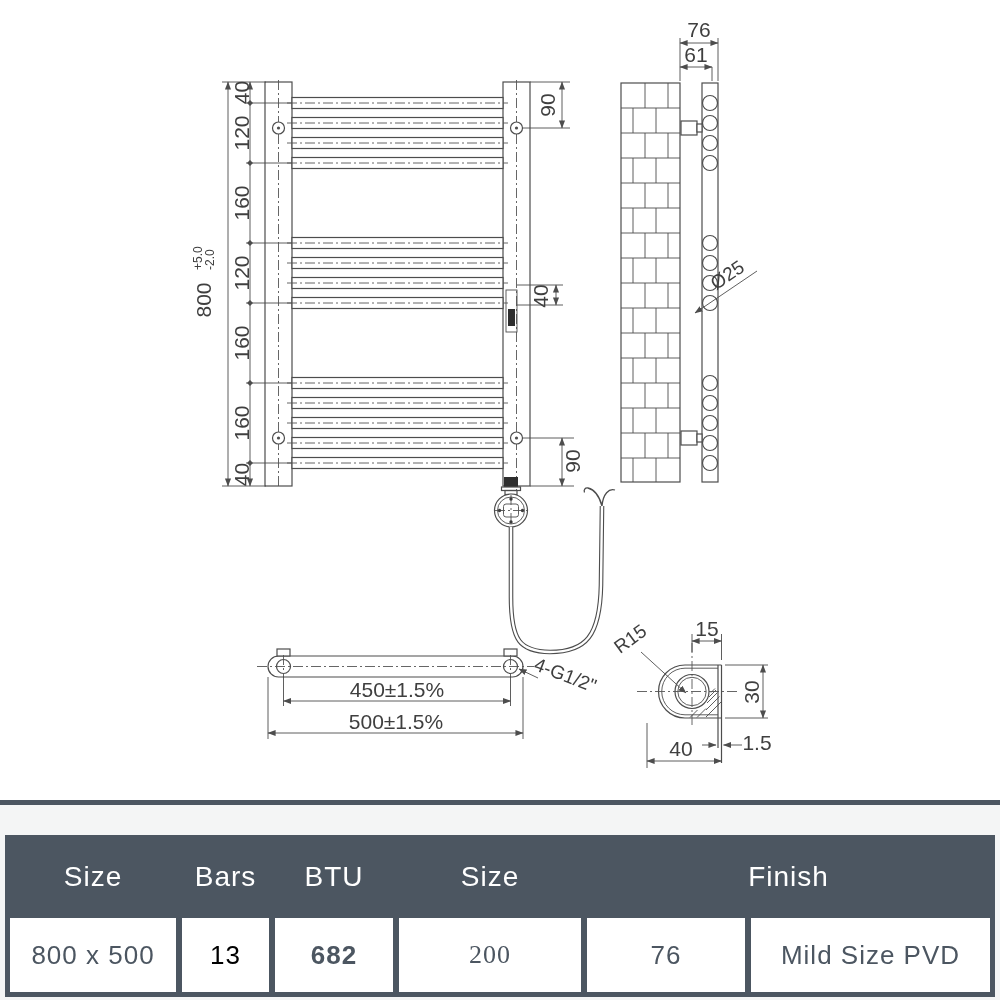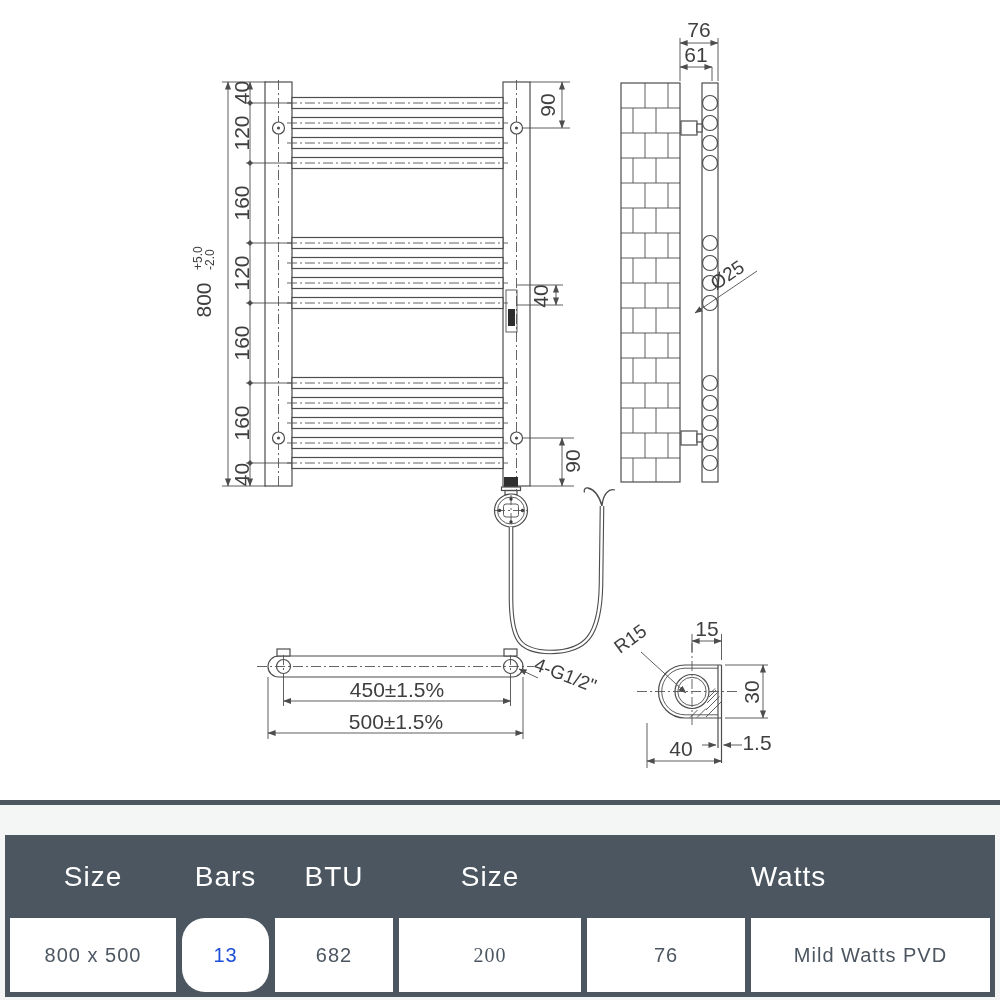--- a/index.html
+++ b/index.html
@@ -16,21 +16,21 @@
   svg text.sm{font-size:12px;}
   svg text.md{font-size:19px;}
 
   .bottom-band{position:absolute;left:0;top:800px;width:1000px;height:200px;background:#f4f5f5;}
   .top-rule{position:absolute;left:0;top:0;width:1000px;height:5px;}
   .spec-table{position:absolute;left:5px;top:35px;width:990px;height:162px;box-sizing:border-box;}
   .spec-head{display:flex;gap:6px;height:83px;align-items:center;padding:0 5px;}
   .spec-head .th{color:#ffffff;font-size:28px;letter-spacing:1px;text-align:center;}
   .spec-body{display:flex;gap:6px;padding:0 5px;}
   .spec-body .td{background:#ffffff;height:74px;display:flex;align-items:center;justify-content:center;
-                 font-size:20px;letter-spacing:1px;}
+                 font-size:26px;letter-spacing:1px;}
   .c1{width:166px;} .c2{width:87px;} .c3{width:118px;} .c4{width:182px;} .c5{width:158px;} .c6{flex:1;}
 </style>
 </head>
 <body>
 
 <div id="drawing">
 <svg width="1000" height="800" viewBox="0 0 1000 800" xmlns="http://www.w3.org/2000/svg">
   <defs>
     <marker id="ah" viewBox="0 0 8 8" refX="7.5" refY="4" markerWidth="9" markerHeight="9" orient="auto-start-reverse">
       <path d="M0,1 L8,4 L0,7 Z" fill="#4d4d4d"></path>
@@ -330,24 +330,24 @@
 </div>
 
 <div class="bottom-band" style="background: rgb(244, 245, 245);">
   <div class="top-rule" style="background: rgb(76, 86, 97);"></div>
   <div class="spec-table" style="background: rgb(76, 86, 97);">
     <div class="spec-head">
       <div class="th c1">Size</div>
       <div class="th c2">Bars</div>
       <div class="th c3">BTU</div>
       <div class="th c4">Size</div>
-      <div class="th c6">Watts</div>
+      <div class="th c6">Finish</div>
     </div>
     <div class="spec-body">
       <div class="td c1" style="background: rgb(255, 255, 255); color: rgb(76, 86, 97);">800 x 500</div>
-      <div class="td c2" style="background: rgb(255, 255, 255); color: #1d4ed8; border-radius: 23px;">13</div>
-      <div class="td c3" style="background: rgb(255, 255, 255); color: rgb(76, 86, 97);">682</div>
+      <div class="td c2" style="background: rgb(255, 255, 255); color: #000000;">13</div>
+      <div class="td c3" style="background: rgb(255, 255, 255); color: rgb(76, 86, 97); font-weight: bold;">682</div>
       <div class="td c4" style="background: rgb(255, 255, 255); color: rgb(76, 86, 97); font-family: Liberation Serif, serif;">200</div>
       <div class="td c5" style="background: rgb(255, 255, 255); color: rgb(76, 86, 97);">76</div>
-      <div class="td c6" style="background: rgb(255, 255, 255); color: rgb(76, 86, 97);">Mild Watts PVD</div>
+      <div class="td c6" style="background: rgb(255, 255, 255); color: rgb(76, 86, 97);">Mild Size PVD</div>
     </div>
   </div>
 </div>
 
 </body></html>

